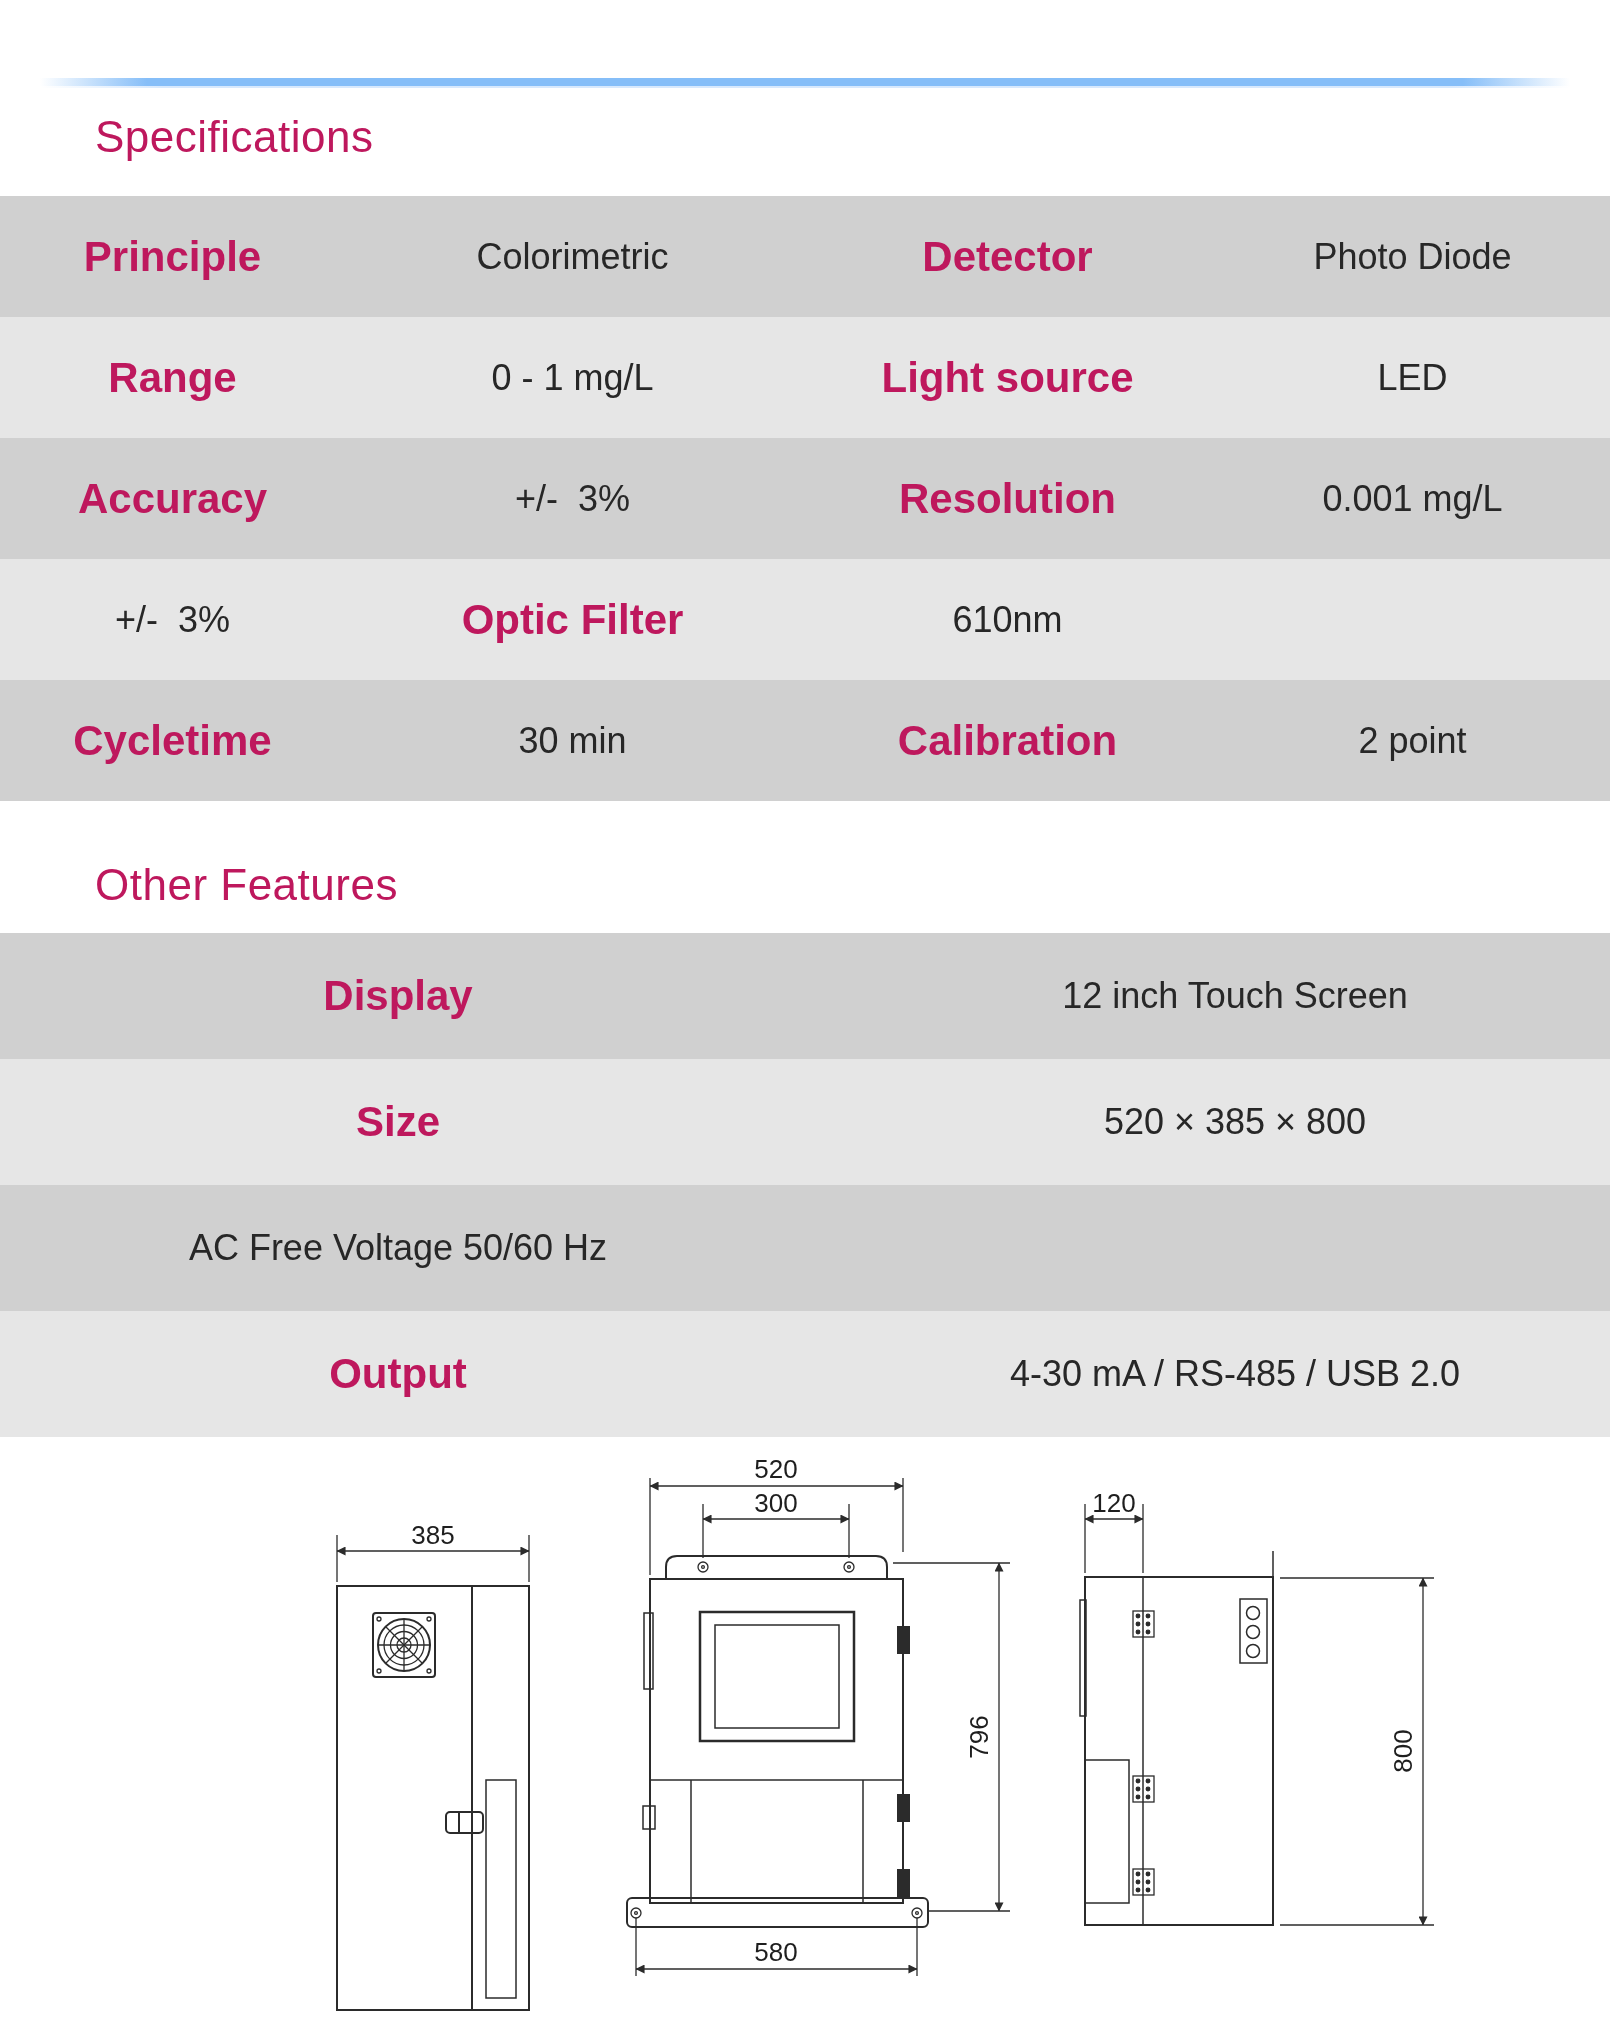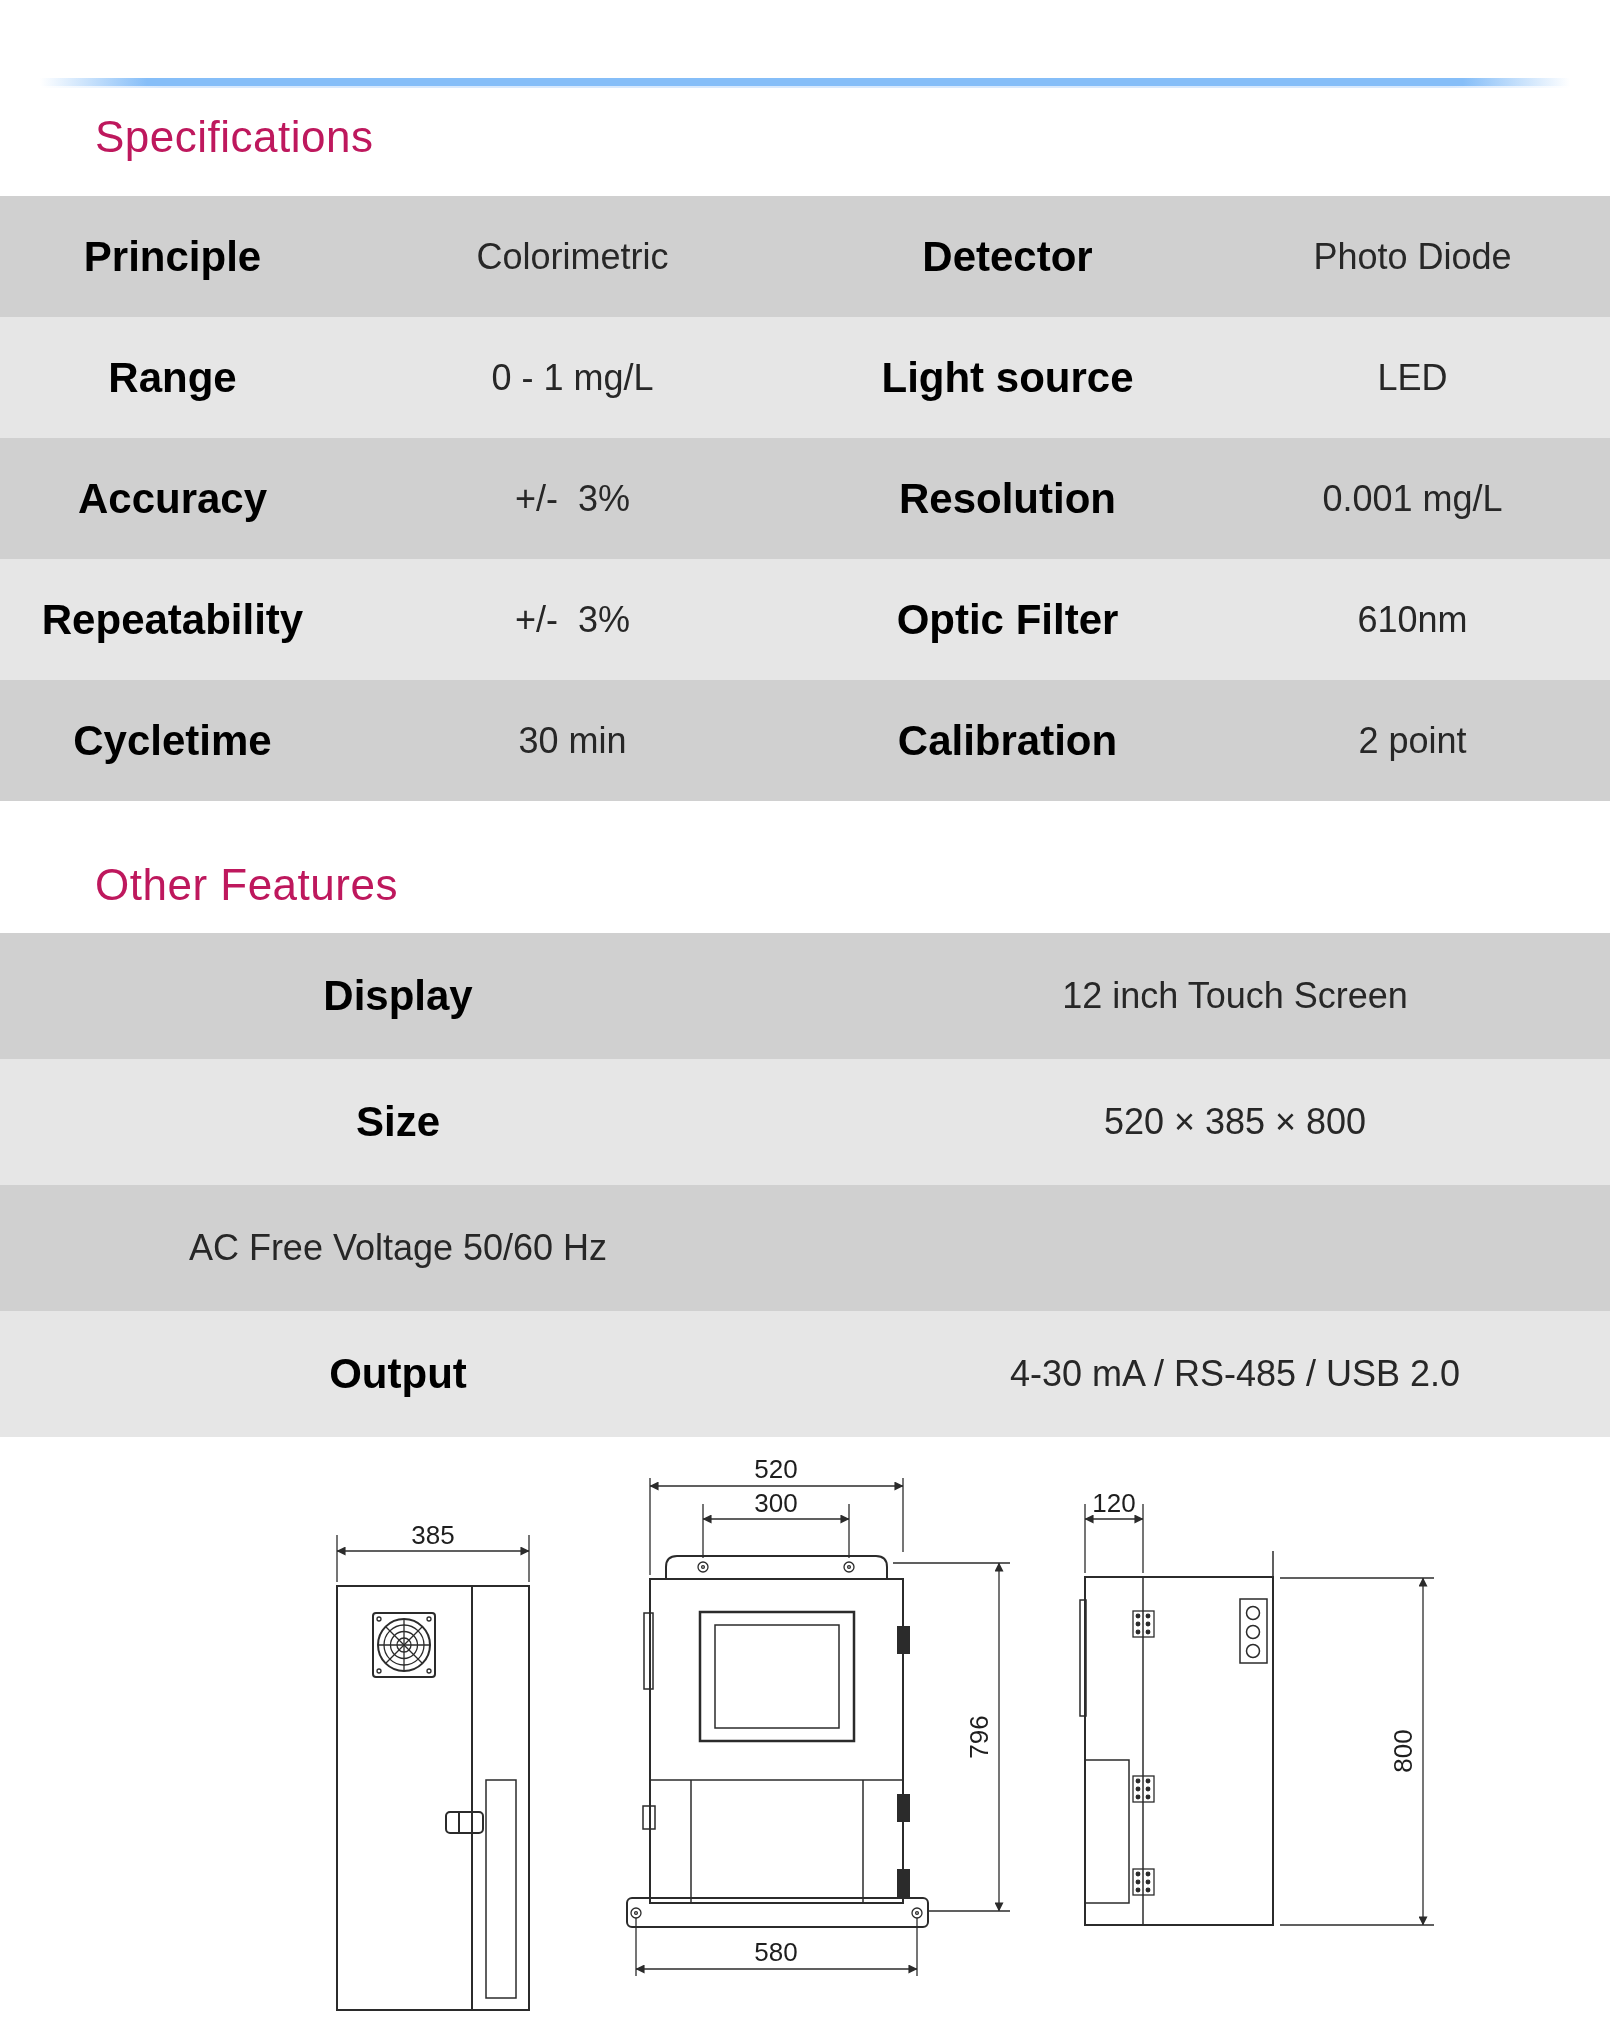--- a/index.html
+++ b/index.html
@@ -23,21 +23,21 @@
   #heading-other{top:862px;}
   .spec-table{position:absolute;left:0;width:1610px;}
   #table1{top:196px;}
   #table2{top:933px;}
   .t-row{display:grid;align-items:center;}
   #table1 .t-row{grid-template-columns:345px 455px 415px 395px;height:121px;}
   #table2 .t-row{grid-template-columns:796px 814px;height:126px;gap:32px;}
   .t-row.dark{background:#d0d0d0;}
   .t-row.light{background:#e6e6e6;}
   .cell{display:flex;justify-content:center;align-items:center;text-align:center;}
-  .lbl{font-weight:700;font-size:42px;color:#000000;}
+  .lbl{font-weight:700;font-size:42px;color:#be185d;}
   .val{font-weight:400;font-size:36px;color:#272727;white-space:pre-wrap;}
   .drawing-wrap{position:absolute;top:1450px;left:0;width:1610px;height:574px;}
   svg text{font-family:"Liberation Sans", sans-serif;font-size:26px;fill:#1e1e1e;}
 </style>
 </head>
 <body>
 
 <div class="divider"></div>
 
 <div id="heading-spec" class="section-heading">Specifications</div>
@@ -55,21 +55,20 @@
     <div class="cell lbl">Light source</div>
     <div class="cell val">LED</div>
   </div>
   <div class="t-row dark">
     <div class="cell lbl">Accuracy</div>
     <div class="cell val">+/-  3%</div>
     <div class="cell lbl">Resolution</div>
     <div class="cell val">0.001 mg/L</div>
   </div>
   <div class="t-row light">
-    <div class="cell lbl">Repeatability</div>
     <div class="cell val">+/-  3%</div>
     <div class="cell lbl">Optic Filter</div>
     <div class="cell val">610nm</div>
   </div>
   <div class="t-row dark">
     <div class="cell lbl">Cycletime</div>
     <div class="cell val">30 min</div>
     <div class="cell lbl">Calibration</div>
     <div class="cell val">2 point</div>
   </div>

